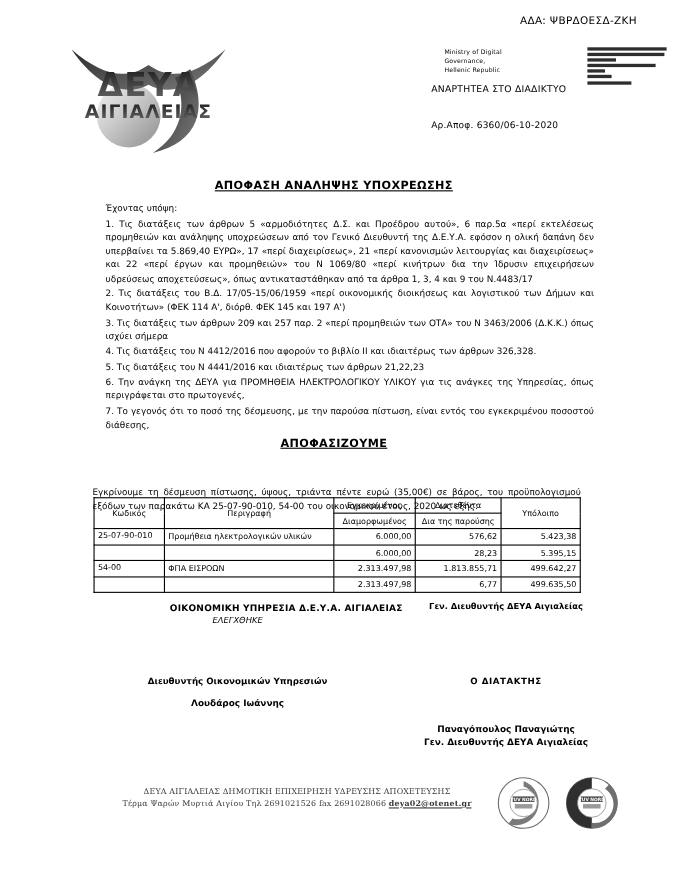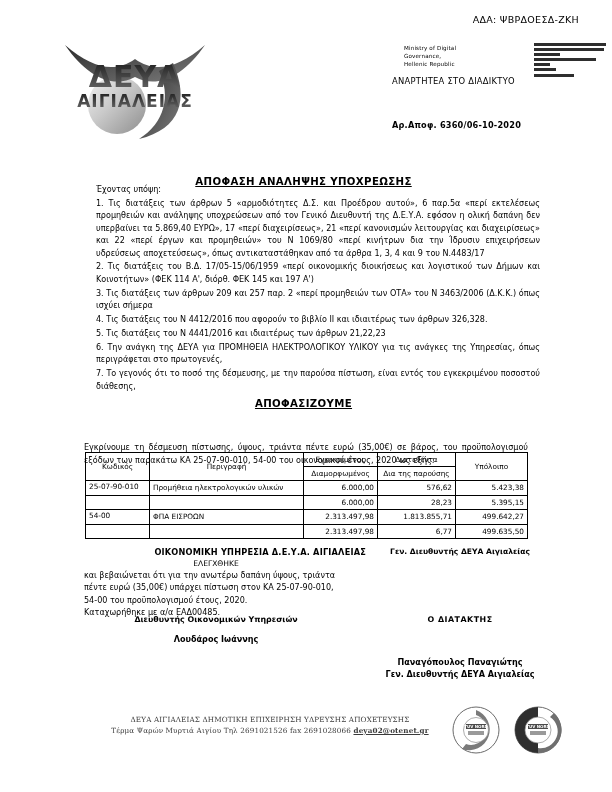--- a/index.html
+++ b/index.html
@@ -77,37 +77,35 @@
   .anartitea {
     position: absolute;
     left: 392px;
     top: 76px;
     font-size: 8.4px;
     letter-spacing: 0.25px;
   }
   .arapof {
     position: absolute;
     left: 392px;
-    top: 120px;
+    top: 108px;
     font-size: 8.2px;
     letter-spacing: 0.2px;
-    font-weight: bold;
   }
 
   
   .doc-title {
     position: absolute;
     left: 0;
     right: 0;
     top: 164px;
     text-align: center;
     font-size: 10.2px;
     font-weight: bold;
     letter-spacing: 0.35px;
-    margin-top: 12px;
   }
   .doc-title span { text-decoration: underline; }
 
   .decide-title {
     position: absolute;
     left: 0;
     right: 0;
     top: 398px;
     text-align: center;
     font-size: 10.2px;
@@ -194,20 +192,21 @@
     font-size: 7.6px;
     font-weight: bold;
   }
   .elegxthike {
     position: absolute;
     left: 66px;
     top: 559px;
     width: 300px;
     text-align: center;
     font-size: 7.6px;
+    font-style: italic;
   }
   .verify-text {
     position: absolute;
     left: 84px;
     top: 570px;
     width: 270px;
     font-size: 8.05px;
     line-height: 12.4px;
   }
   .verify-text p { margin: 0; }
@@ -393,26 +392,20 @@
           <td class="num">499.635,50</td>
         </tr>
       </tbody>
     </table>
   </div>
 
   <div class="sig-left-title">ΟΙΚΟΝΟΜΙΚΗ ΥΠΗΡΕΣΙΑ Δ.Ε.Υ.Α. ΑΙΓΙΑΛΕΙΑΣ</div>
   <div class="sig-right-title">Γεν. Διευθυντής ΔΕΥΑ Αιγιαλείας</div>
   <div class="elegxthike">ΕΛΕΓΧΘΗΚΕ</div>
 
-  <div class="verify-text">
-    <p>και βεβαιώνεται ότι για την ανωτέρω δαπάνη ύψους, τριάντα</p>
-    <p>πέντε ευρώ (35,00€) υπάρχει πίστωση στον ΚΑ 25-07-90-010,</p>
-    <p>54-00 του προϋπολογισμού έτους, 2020.</p>
-    <p>Καταχωρήθηκε με α/α ΕΑΔ00485.</p>
-  </div>
 
   <div class="sub-left">Διευθυντής Οικονομικών Υπηρεσιών</div>
   <div class="sub-right">Ο ΔΙΑΤΑΚΤΗΣ</div>
 
   <div class="name-left">Λουδάρος Ιωάννης</div>
   <div class="name-right">
     <div>Παναγόπουλος Παναγιώτης</div>
     <div>Γεν. Διευθυντής ΔΕΥΑ Αιγιαλείας</div>
   </div>
 

